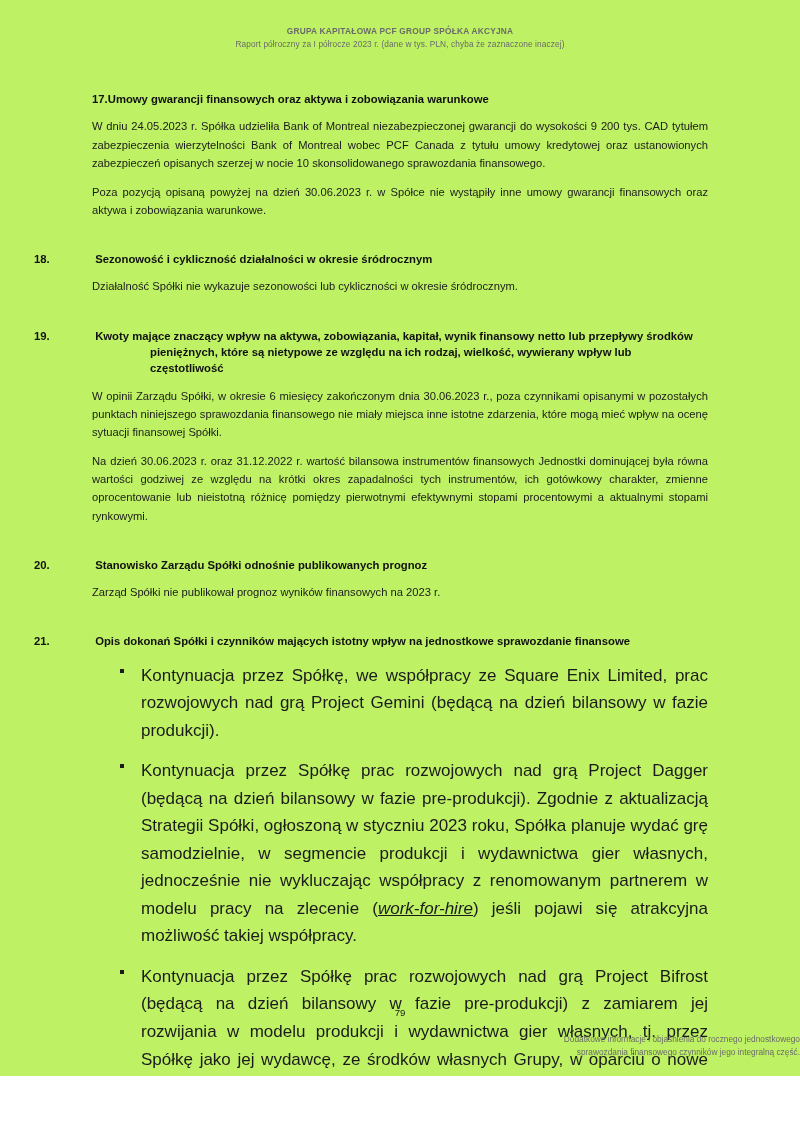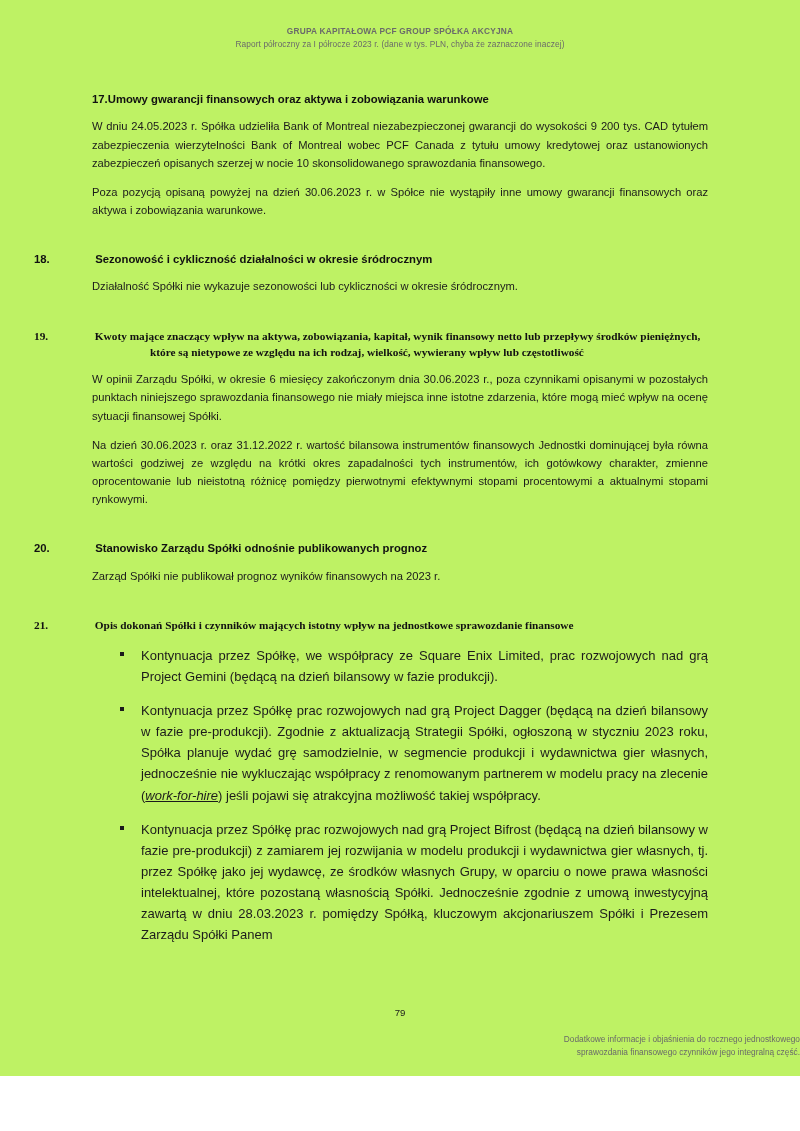--- a/index.html
+++ b/index.html
@@ -49,40 +49,39 @@
   .sec-title .num {
     display: inline-block;
   }
   .sec-title.hang {
     padding-left: 58px;
     text-indent: -58px;
   }
   .sec-title.hang2 {
     padding-left: 58px;
     text-indent: -58px;
-    font-family: Liberation Serif, serif;
   }
   p.body {
     font-size: 11.2px;
     line-height: 1.62;
     text-align: justify;
     margin: 0 0 11px 0;
     color: #1b1b1b;
   }
   p.body.last { margin-bottom: 0; }
   .gap-lg { height: 24px; }
   
   ul.bullets {
     list-style: none;
     margin: 12px 0 0 0;
     padding: 0;
   }
   ul.bullets li {
     position: relative;
-    font-size: 13px;
+    font-size: 17px;
     line-height: 1.62;
     text-align: justify;
     margin: 0 0 13px 0;
     padding-left: 49px;
     color: #1b1b1b;
   }
   ul.bullets li:before {
     content: "";
     position: absolute;
     left: 28px;

